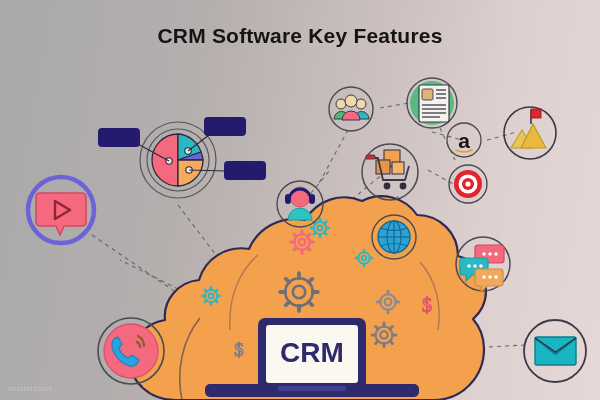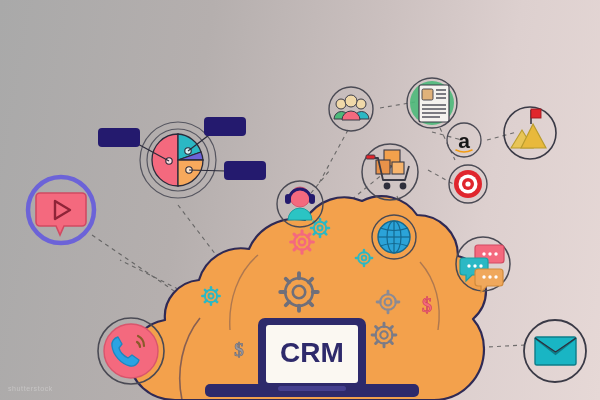--- a/index.html
+++ b/index.html
@@ -21,20 +21,21 @@
   #watermark{
     position:absolute;left:8px;bottom:8px;font-size:7px;color:rgba(255,255,255,.30);
     letter-spacing:.6px;user-select:none;
   }
 </style>
 </head>
 <body>
 
 <div id="stage">
 
+  <div id="title">CRM Software Key Features</div>
 
   <svg id="art" viewBox="0 0 600 400">
     <defs>
       <clipPath id="clipVideo">
           <circle cx="61" cy="210" r="25"></circle>
         </clipPath>
     </defs>
 
     <g stroke="#5a5a5a" stroke-width="1.1" fill="none" stroke-dasharray="4 4" opacity=".85">
       <line x1="92" y1="235" x2="180" y2="295"></line>

